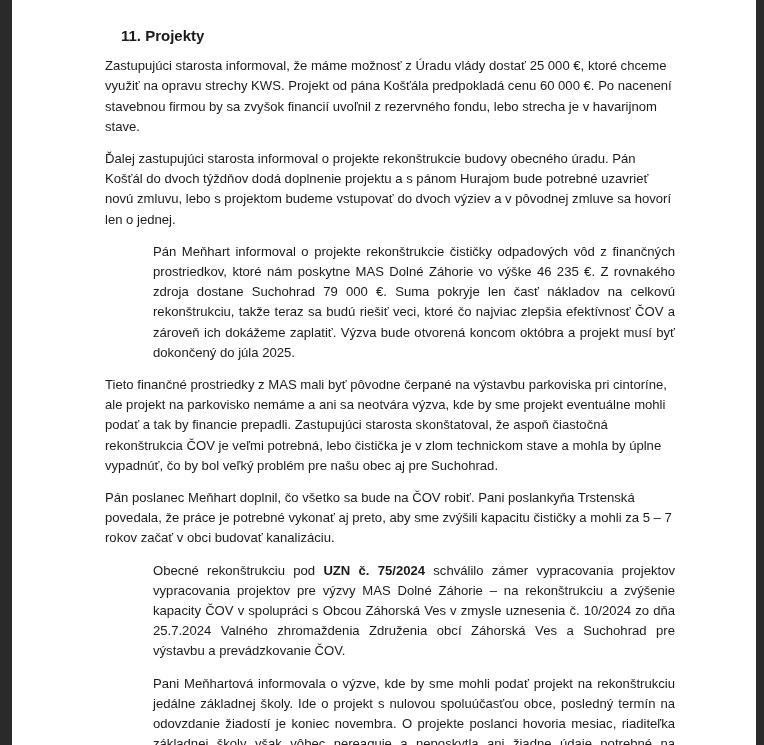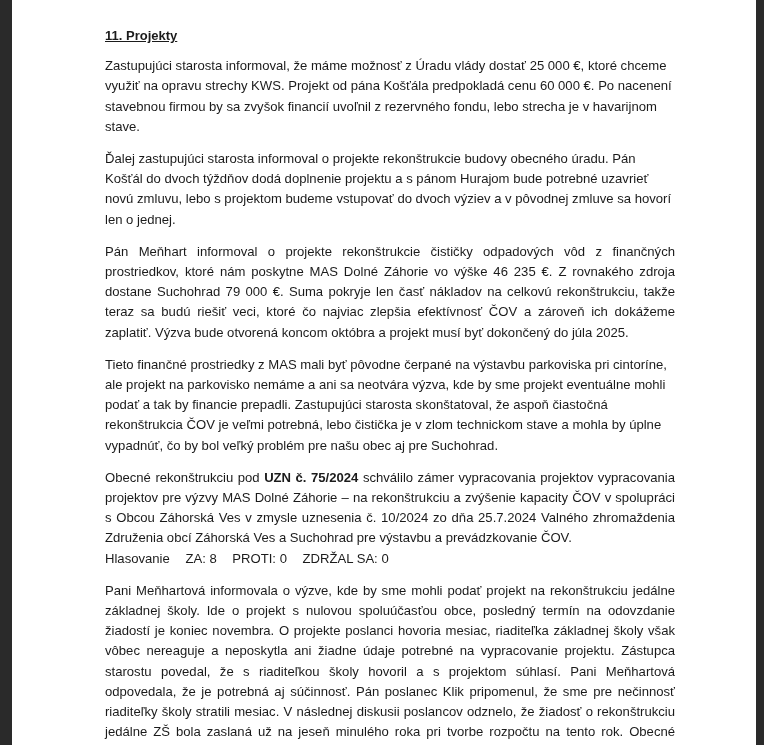--- a/index.html
+++ b/index.html
@@ -13,46 +13,41 @@
     width: 744px; height: 745px;
     background: #ffffff;
   }
   .content {
     position: absolute; left: 93px; top: 26px; width: 570px;
     color: #1b1b1b;
     font-size: 13.1px;
     line-height: 20.2px;
   }
   .heading {
-    font-weight: bold; text-decoration: underline;
-    margin: 0 0 10px 0; font-size: 13px;
+    font-weight: bold; 
+    margin: 0 0 10px 16px; font-size: 15px;
   }
   p { margin: 0 0 12px 0; }
-  p.justify { text-align: justify; }
+  p.justify { text-align: justify; margin-left: 48px; }
   .vote span { margin-right: 12px; }
   b { font-weight: bold; }
 </style>
 </head>
 <body>
 
 <div class="page">
   <div class="content">
     <div class="heading">11. Projekty</div>
 
     <p>Zastupujúci starosta informoval, že máme možnosť z Úradu vlády dostať 25 000 €, ktoré chceme využiť na opravu strechy KWS. Projekt od pána Košťála predpokladá cenu 60 000 €. Po nacenení stavebnou firmou by sa zvyšok financií uvoľnil z rezervného fondu, lebo strecha je v havarijnom stave.</p>
     <p>Ďalej zastupujúci starosta informoval o projekte rekonštrukcie budovy obecného úradu. Pán Košťál do dvoch týždňov dodá doplnenie projektu a s pánom Hurajom bude potrebné uzavrieť novú zmluvu, lebo s projektom budeme vstupovať do dvoch výziev a v pôvodnej zmluve sa hovorí len o jednej.</p>
     <p class="justify">Pán Meňhart informoval o projekte rekonštrukcie čističky odpadových vôd z finančných prostriedkov, ktoré nám poskytne MAS Dolné Záhorie vo výške 46 235 €. Z rovnakého zdroja dostane Suchohrad 79 000 €. Suma pokryje len časť nákladov na celkovú rekonštrukciu, takže teraz sa budú riešiť veci, ktoré čo najviac zlepšia efektívnosť ČOV a zároveň ich dokážeme zaplatiť. Výzva bude otvorená koncom októbra a projekt musí byť dokončený do júla 2025.</p>
     <p>Tieto finančné prostriedky z MAS mali byť pôvodne čerpané na výstavbu parkoviska pri cintoríne, ale projekt na parkovisko nemáme a ani sa neotvára výzva, kde by sme projekt eventuálne mohli podať a tak by financie prepadli.  Zastupujúci starosta skonštatoval, že aspoň čiastočná rekonštrukcia ČOV je veľmi potrebná, lebo čistička je v zlom technickom stave a mohla by úplne vypadnúť, čo by bol veľký problém pre našu obec aj pre Suchohrad.</p>
+    <p>Pán poslanec Meňhart doplnil, čo všetko sa bude na ČOV robiť. Pani poslankyňa Trstenská povedala, že práce je potrebné vykonať aj preto, aby sme zvýšili kapacitu čističky a mohli za 5 – 7 rokov začať v obci budovať kanalizáciu.</p>
 
     <p class="justify">
       <span>Obecné rekonštrukciu pod </span><b>UZN č. 75/2024</b><span> schválilo zámer vypracovania projektov vypracovania projektov pre výzvy MAS Dolné Záhorie – na rekonštrukciu a zvýšenie kapacity ČOV v spolupráci s Obcou Záhorská Ves v zmysle uznesenia č. 10/2024 zo dňa 25.7.2024 Valného zhromaždenia Združenia obcí Záhorská Ves a Suchohrad pre výstavbu a prevádzkovanie ČOV.</span>
       <br>
-      <span class="vote">
-        <span>Hlasovanie</span>
-        <span>ZA: 8</span>
-        <span>PROTI: 0</span>
-        <span>ZDRŽAL SA: 0</span>
-      </span>
     </p>
 
     <p class="justify">Pani Meňhartová informovala o výzve, kde by sme mohli podať projekt na rekonštrukciu jedálne základnej školy. Ide o projekt s nulovou spoluúčasťou obce, posledný termín na odovzdanie žiadostí je koniec novembra. O projekte poslanci hovoria mesiac, riaditeľka základnej školy však vôbec nereaguje a neposkytla ani žiadne údaje potrebné na vypracovanie projektu. Zástupca starostu povedal, že s riaditeľkou školy hovoril a s projektom súhlasí. Pani Meňhartová odpovedala, že je potrebná aj súčinnosť. Pán poslanec Klik pripomenul, že sme pre nečinnosť riaditeľky školy stratili mesiac. V následnej diskusii poslancov odznelo, že žiadosť o rekonštrukciu jedálne ZŠ bola zaslaná už na jeseň minulého roka pri tvorbe rozpočtu na tento rok. Obecné zastupiteľstvo vtedy reagovalo, že z obecných peňazí to nie je možné realizovať, a začiatku tohto roka bol projekt pridaný do zásobníka BSK. V skutočnosti však išlo len o zadanie názvu projektu a sumy. Projekt ako taký neexistuje ani v zadaní základných parametrov. Z tejto výzvy sme pritom mohli financovať kompletnú rekonštrukciu bez nákladov zo strany obce.</p>
   </div>
 </div>
 
 </body></html>

